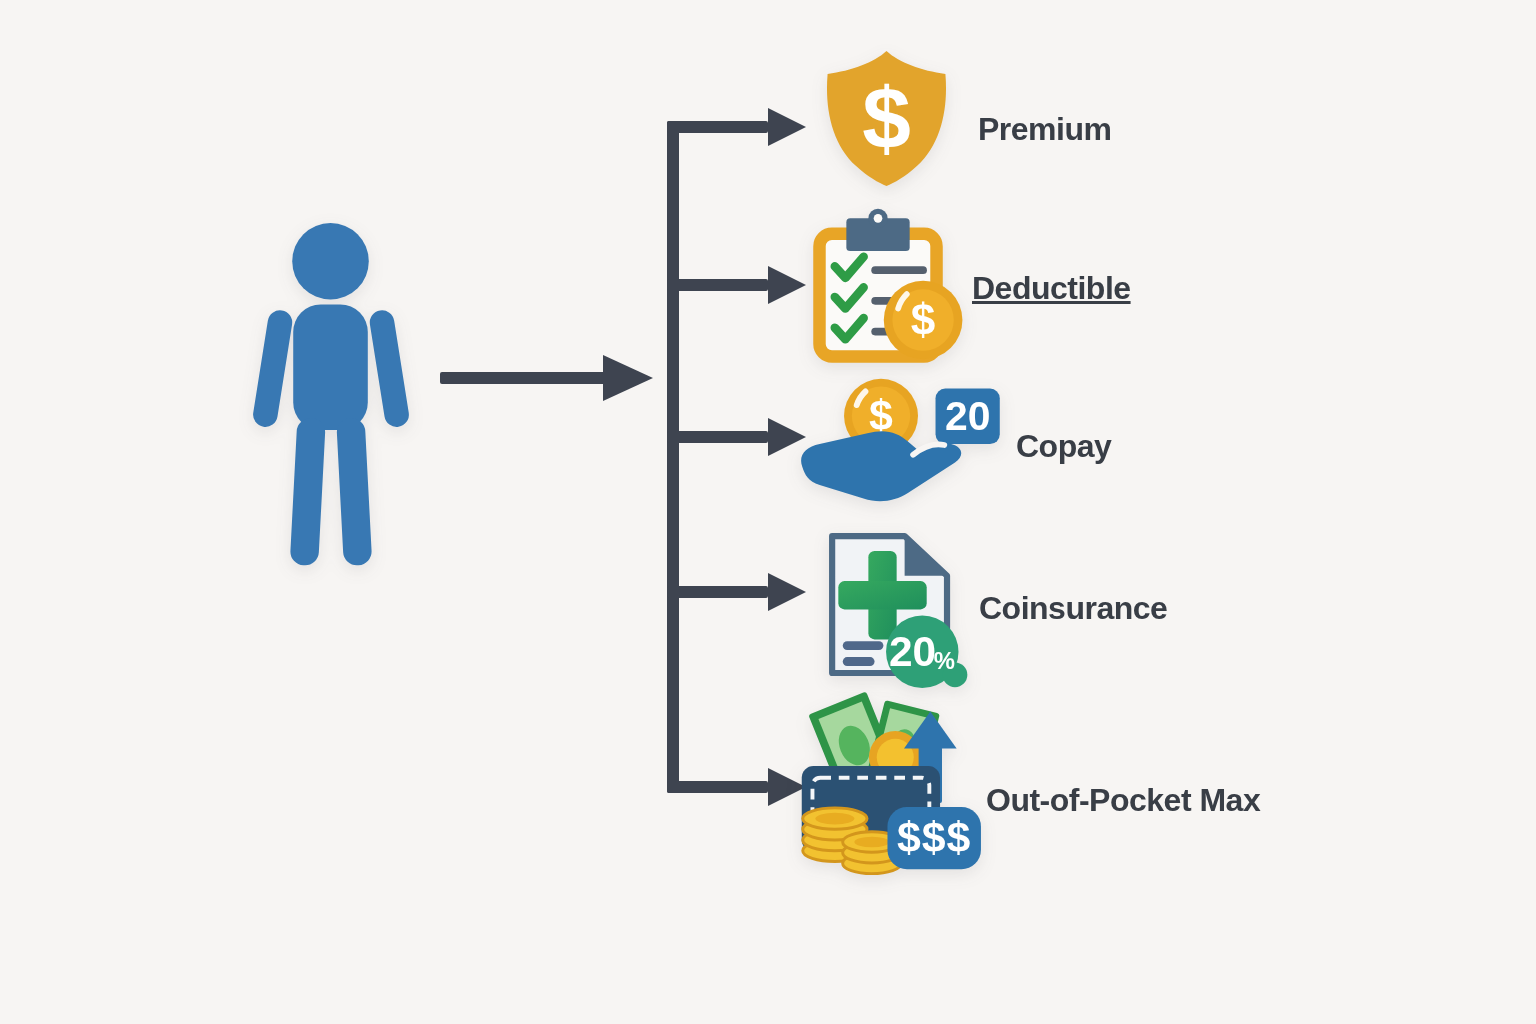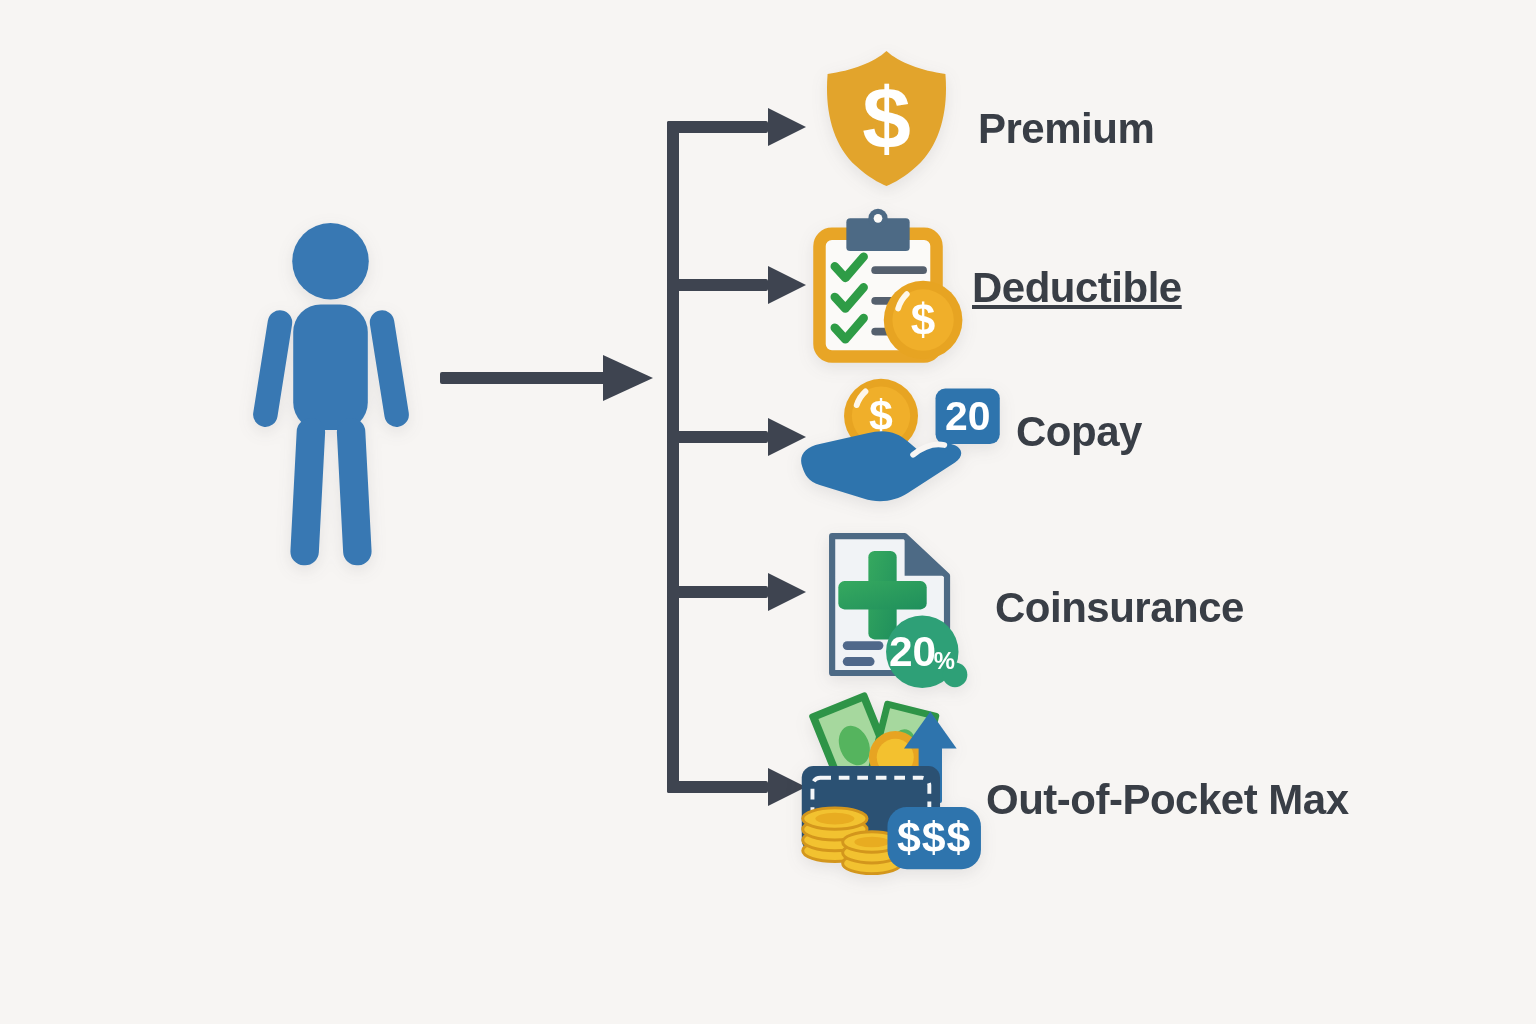--- a/index.html
+++ b/index.html
@@ -8,21 +8,21 @@
     background:#F7F5F3; overflow:hidden;
     font-family:"Liberation Sans", sans-serif;
   }
   .shaft { position:absolute; background:#3E4450; border-radius:2px; }
   .head-right {
     position:absolute; width:0; height:0; border-style:solid;
     border-color:transparent; border-left-color:#3E4450;
   }
   .row { position:absolute; }
   .row .label {
-    position:absolute; font-size:42px; font-weight:700; color:#393E46;
+    position:absolute; font-size:32px; font-weight:700; color:#393E46;
     white-space:nowrap; letter-spacing:-0.5px; line-height:56px;
   }
   svg.icon { position:absolute; left:0; top:0; overflow:visible;
     filter: drop-shadow(0 5px 8px rgba(60,60,70,0.10)); }
   svg text { font-family:"Liberation Sans", sans-serif; font-weight:bold; }
 </style>
 </head>
 <body>
 
 <div class="canvas">
@@ -108,21 +108,21 @@
         <path d="M63 34 A32 32 0 0 1 72 20" stroke="#FFFFFF" stroke-width="6" stroke-linecap="round" fill="none" opacity="0.9"></path>
         <text x="88" y="60" font-size="44" fill="#FFFFFF" text-anchor="middle">$</text>
       </g>
       <g>
         <rect x="144" y="17" width="66" height="57" rx="10" fill="#2E74AD"></rect>
         <text x="177" y="60" font-size="42" fill="#FFFFFF" text-anchor="middle">20</text>
       </g>
       <path fill="#2E74AD" d="M7 97 C3 86 10 77 25 74 L74 63 C92 58 105 62 115 71 L128 82 C137 76 150 72 160 74 C172 77 174 86 164 93 L116 124 C102 133 86 135 70 130 L25 116 C13 112 10 106 7 97 Z"></path>
       <path d="M121 85 C131 77 143 73 153 75" stroke="#F7F5F3" stroke-width="6" fill="none" stroke-linecap="round"></path>
     </svg>
-    <span class="label" style="left:221px; top:32px;">Copay</span>
+    <span class="label" style="left:221px; top:46px;">Copay</span>
   </div>
 
   <div class="row" style="left:818px; top:528px;">
     <svg class="icon" width="152" height="161" viewBox="0 0 172 182">
       <defs>
         <linearGradient id="gcross" x1="0" y1="0" x2="1" y2="1">
           <stop offset="0" stop-color="#36A95F"></stop>
             <stop offset="1" stop-color="#1F8F5C"></stop>
         </linearGradient>
       </defs>
@@ -134,21 +134,21 @@
       </g>
       <rect x="28" y="128" width="46" height="10" rx="5" fill="#50688A"></rect>
       <rect x="28" y="146" width="36" height="10" rx="5" fill="#50688A"></rect>
       <g>
         <circle cx="118" cy="140" r="41" fill="#2EA077"></circle>
         <circle cx="155" cy="166" r="14" fill="#2EA077"></circle>
         <text x="107" y="156" font-size="48" fill="#FFFFFF" text-anchor="middle">20</text>
       <text x="143" y="160" font-size="27" fill="#FFFFFF" text-anchor="middle">%</text>
       </g>
     </svg>
-    <span class="label" style="left:161px; top:52px;margin-left:16px;">Coinsurance</span>
+    <span class="label" style="left:161px; top:52px;">Coinsurance</span>
   </div>
 
   <div class="row" style="left:786px; top:692px;">
     <svg class="icon" width="200" height="187" viewBox="0 0 205 192">
       <g>
         <g transform="rotate(-22 70 55)">
           <rect x="38" y="8" width="64" height="94" rx="3" fill="#2E9447"></rect>
           <rect x="46" y="16" width="48" height="78" fill="#A6D89E"></rect>
           <ellipse cx="70" cy="55" rx="15" ry="21" fill="#55B45E"></ellipse>
         </g>

